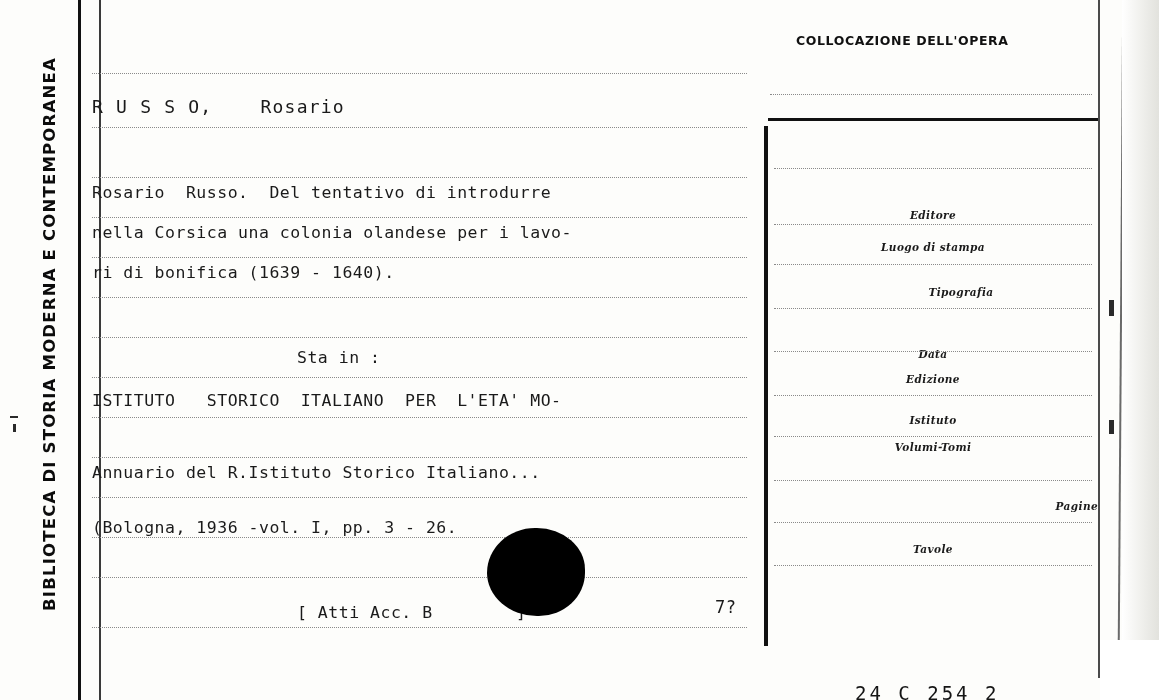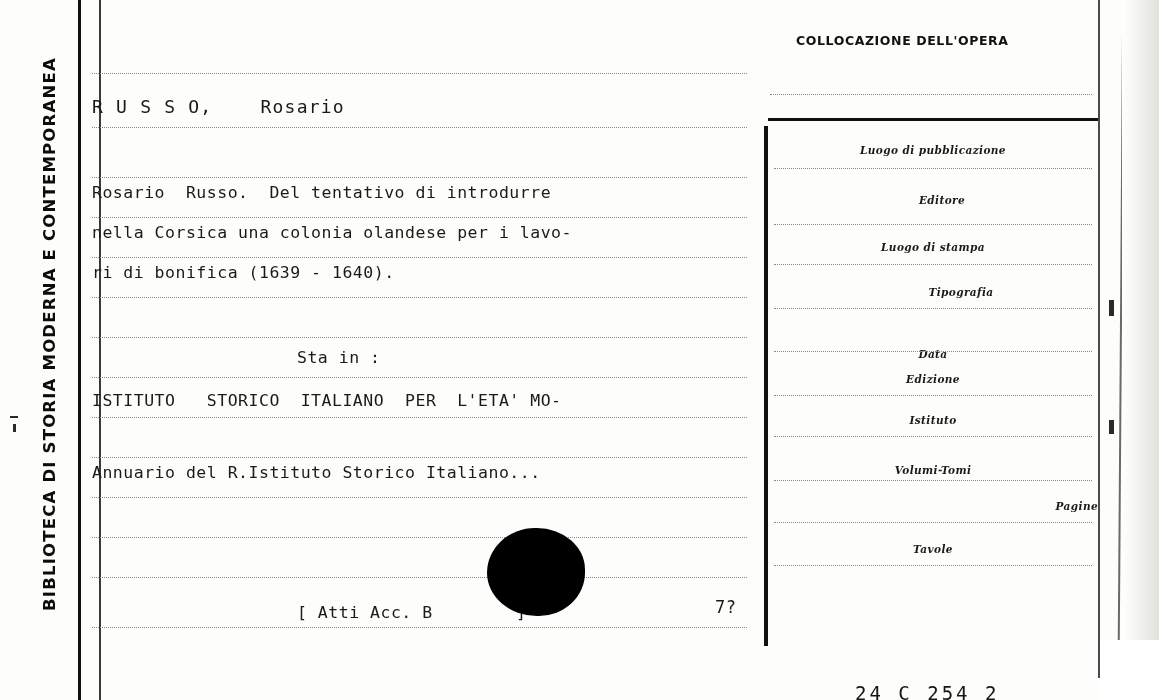--- a/index.html
+++ b/index.html
@@ -245,54 +245,54 @@
     <div class="tline" style="top:85px; font-size:18px; letter-spacing:1.2px;">R U S S O,    Rosario</div>
 
     <div class="tline" style="top:172px;">Rosario  Russo.  Del tentativo di introdurre</div>
     <div class="tline" style="top:212px;">nella Corsica una colonia olandese per i lavo-</div>
     <div class="tline" style="top:252px;">ri di bonifica (1639 - 1640).</div>
 
     <div class="tline" style="top:337px; left:205px;">Sta in :</div>
 
     <div class="tline" style="top:380px;">ISTITUTO   STORICO  ITALIANO  PER  L'ETA' MO-</div>
     <div class="tline" style="top:452px;">Annuario del R.Istituto Storico Italiano...</div>
+    <div class="tline" style="top:507px;">(Bologna, 1936 -vol. I, pp. 3 - 26.</div>
 
     <div class="tline" style="top:592px; left:205px;">[ Atti Acc. B        ]</div>
     <div class="tline" style="top:586px; left:623px; font-size:17px;">7?</div>
   </div>
 
   <div class="blot"></div>
 
   <div class="rightcol">
     <div class="coll-title">COLLOCAZIONE DELL'OPERA</div>
     <div class="coll-dotted"></div>
     <div class="coll-rule"></div>
 
-    <div class="field" style="top:139px;"><span class="field-label">Luogo di pubblicazione</span></div>
     <div class="field-rule" style="top:168px;"></div>
 
-    <div class="field" style="top:189px;padding-left:9px;"><span class="field-label">Editore</span></div>
+    <div class="field" style="top:204px;"><span class="field-label">Editore</span></div>
     <div class="field-rule" style="top:224px;"></div>
 
     <div class="field" style="top:236px;"><span class="field-label">Luogo di stampa</span></div>
     <div class="field-rule" style="top:264px;"></div>
 
     <div class="field" style="top:281px;padding-left:28px;"><span class="field-label">Tipografia</span></div>
     <div class="field-rule" style="top:308px;"></div>
 
     <div class="field" style="top:343px;"><span class="field-label">Data</span></div>
     <div class="field-rule" style="top:351px;"></div>
 
     <div class="field" style="top:368px;"><span class="field-label">Edizione</span></div>
     <div class="field-rule" style="top:395px;"></div>
 
     <div class="field" style="top:409px;"><span class="field-label">Istituto</span></div>
     <div class="field-rule" style="top:436px;"></div>
 
-    <div class="field" style="top:459px;"><span class="field-label">Volumi-Tomi</span></div>
+    <div class="field" style="top:436px;"><span class="field-label">Volumi-Tomi</span></div>
     <div class="field-rule" style="top:480px;"></div>
 
     <div class="field" style="top:495px;text-align:right;"><span class="field-label">Pagine</span></div>
     <div class="field-rule" style="top:522px;"></div>
 
     <div class="field" style="top:538px;"><span class="field-label">Tavole</span></div>
     <div class="field-rule" style="top:565px;"></div>
   </div>
 
   <div class="mark" style="left:10px; top:416px; width:8px; height:2px;"></div>

